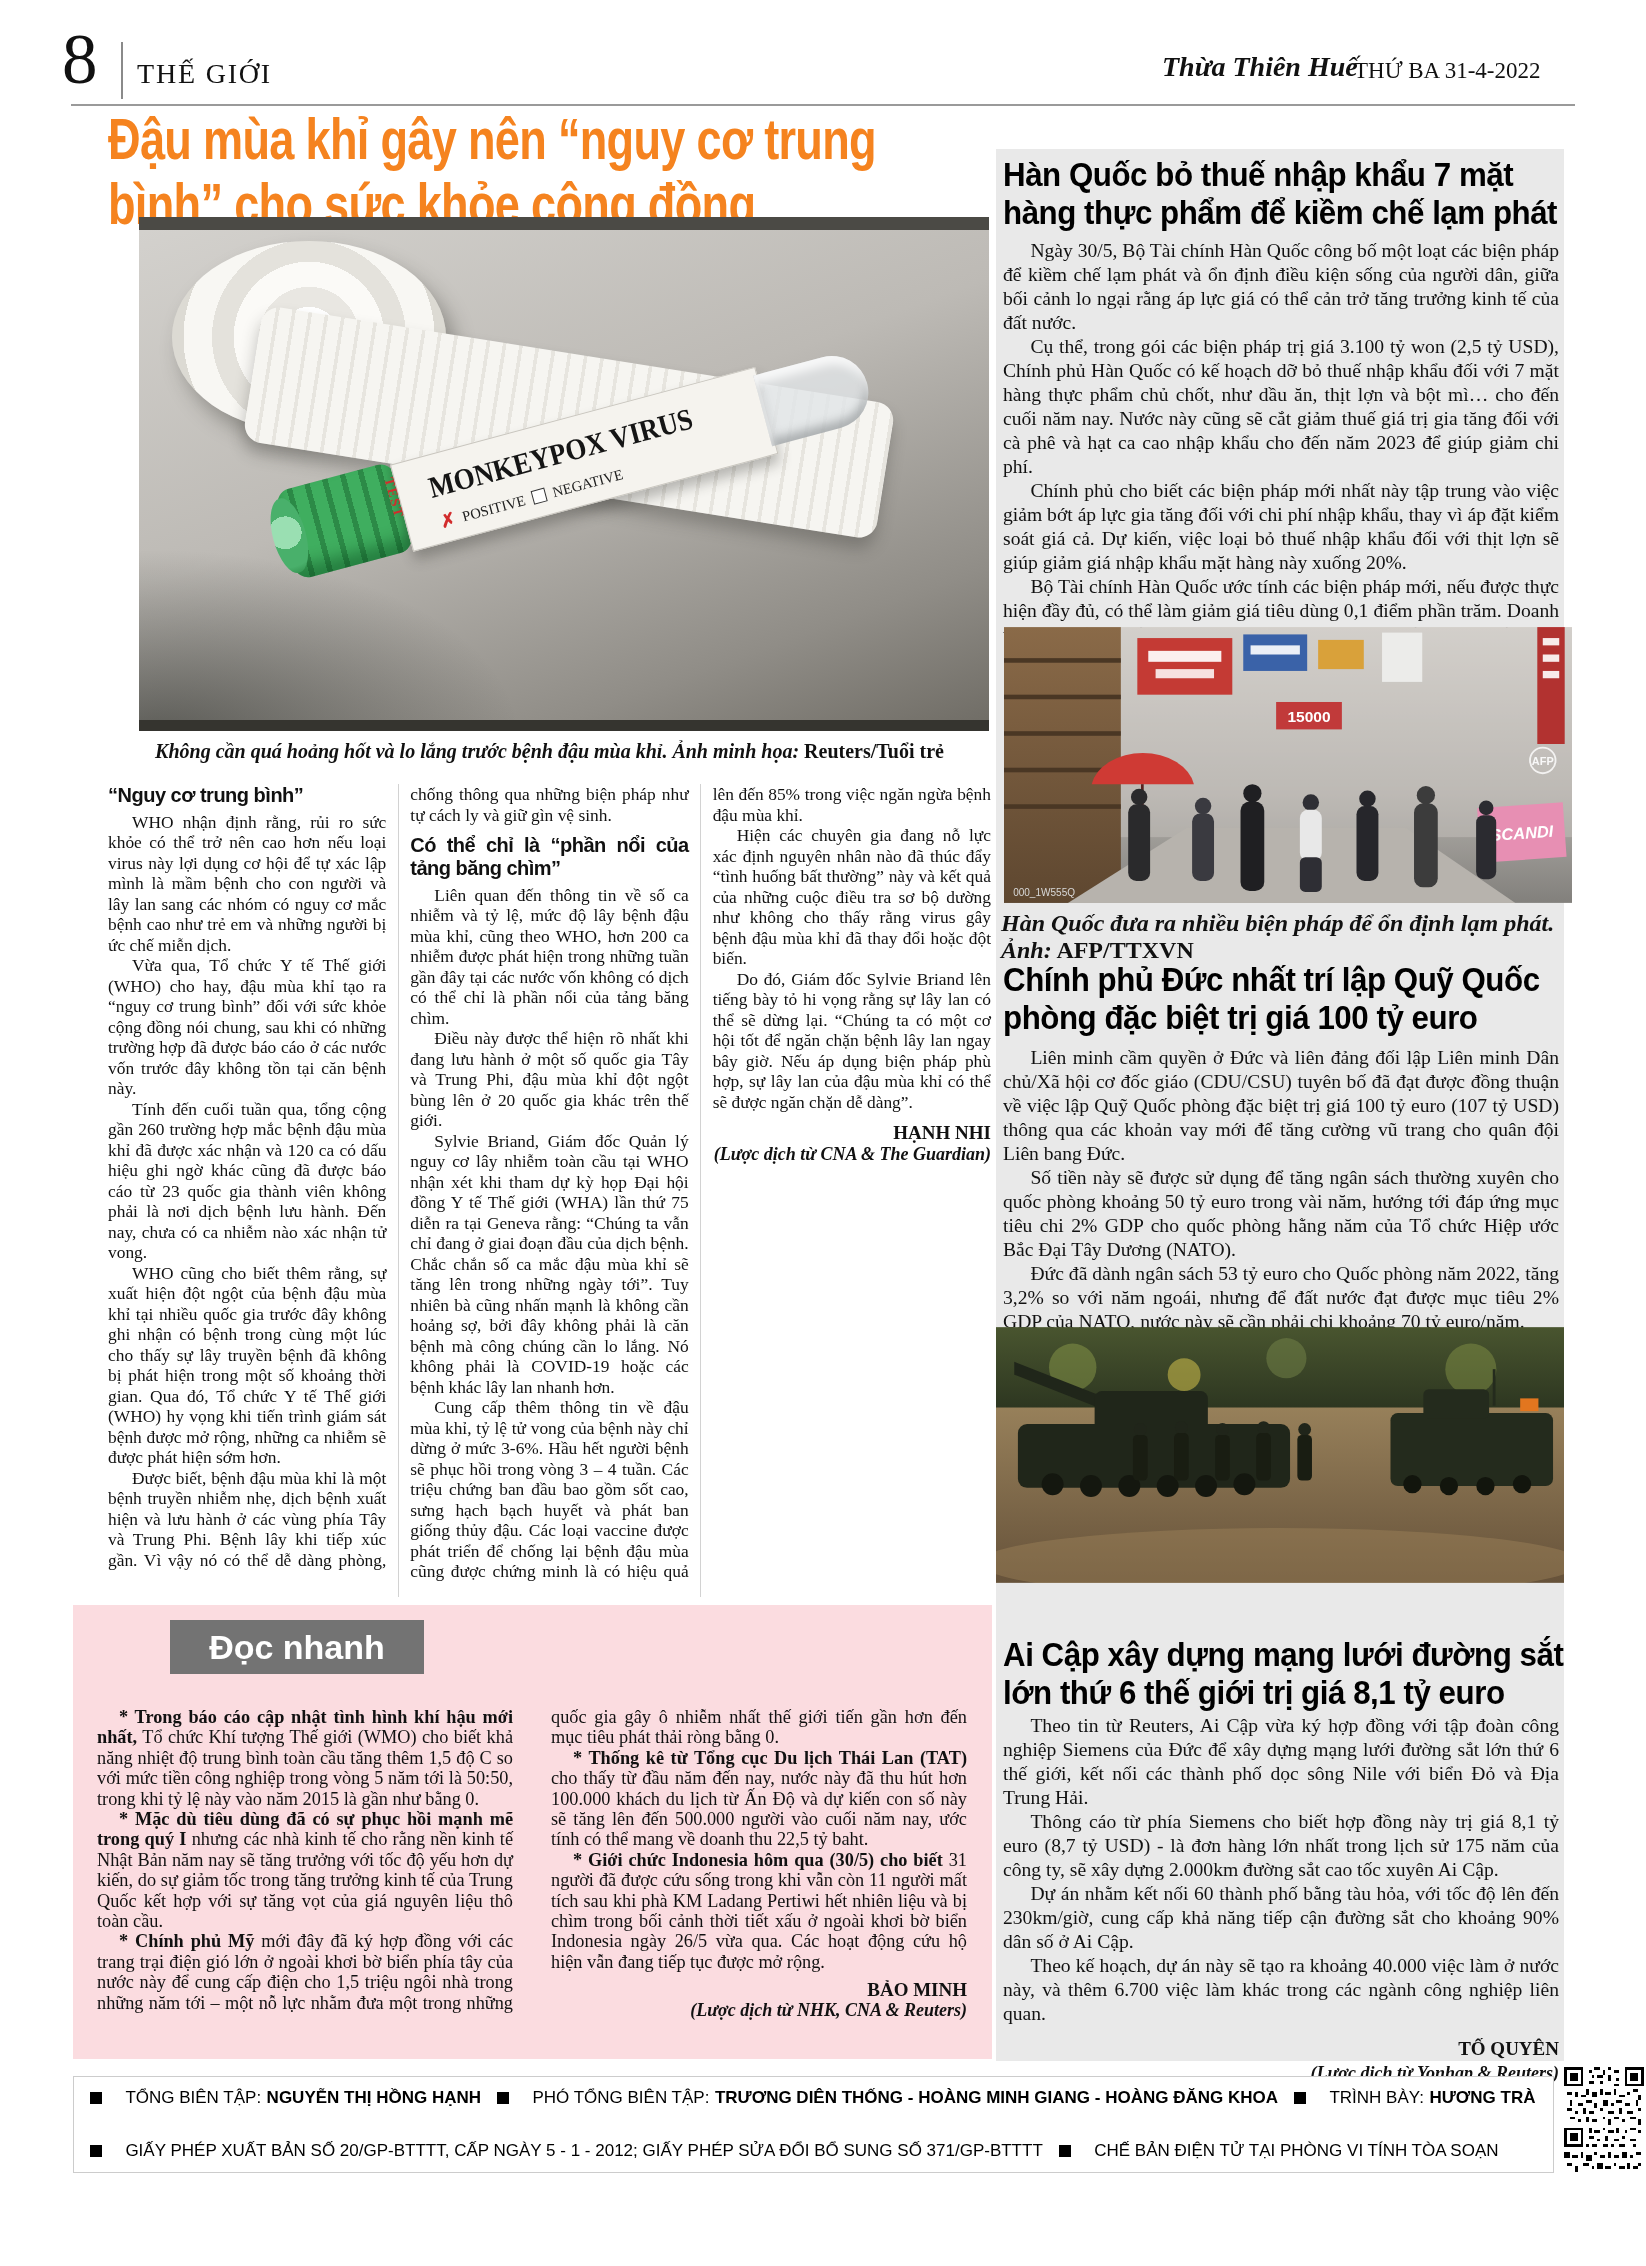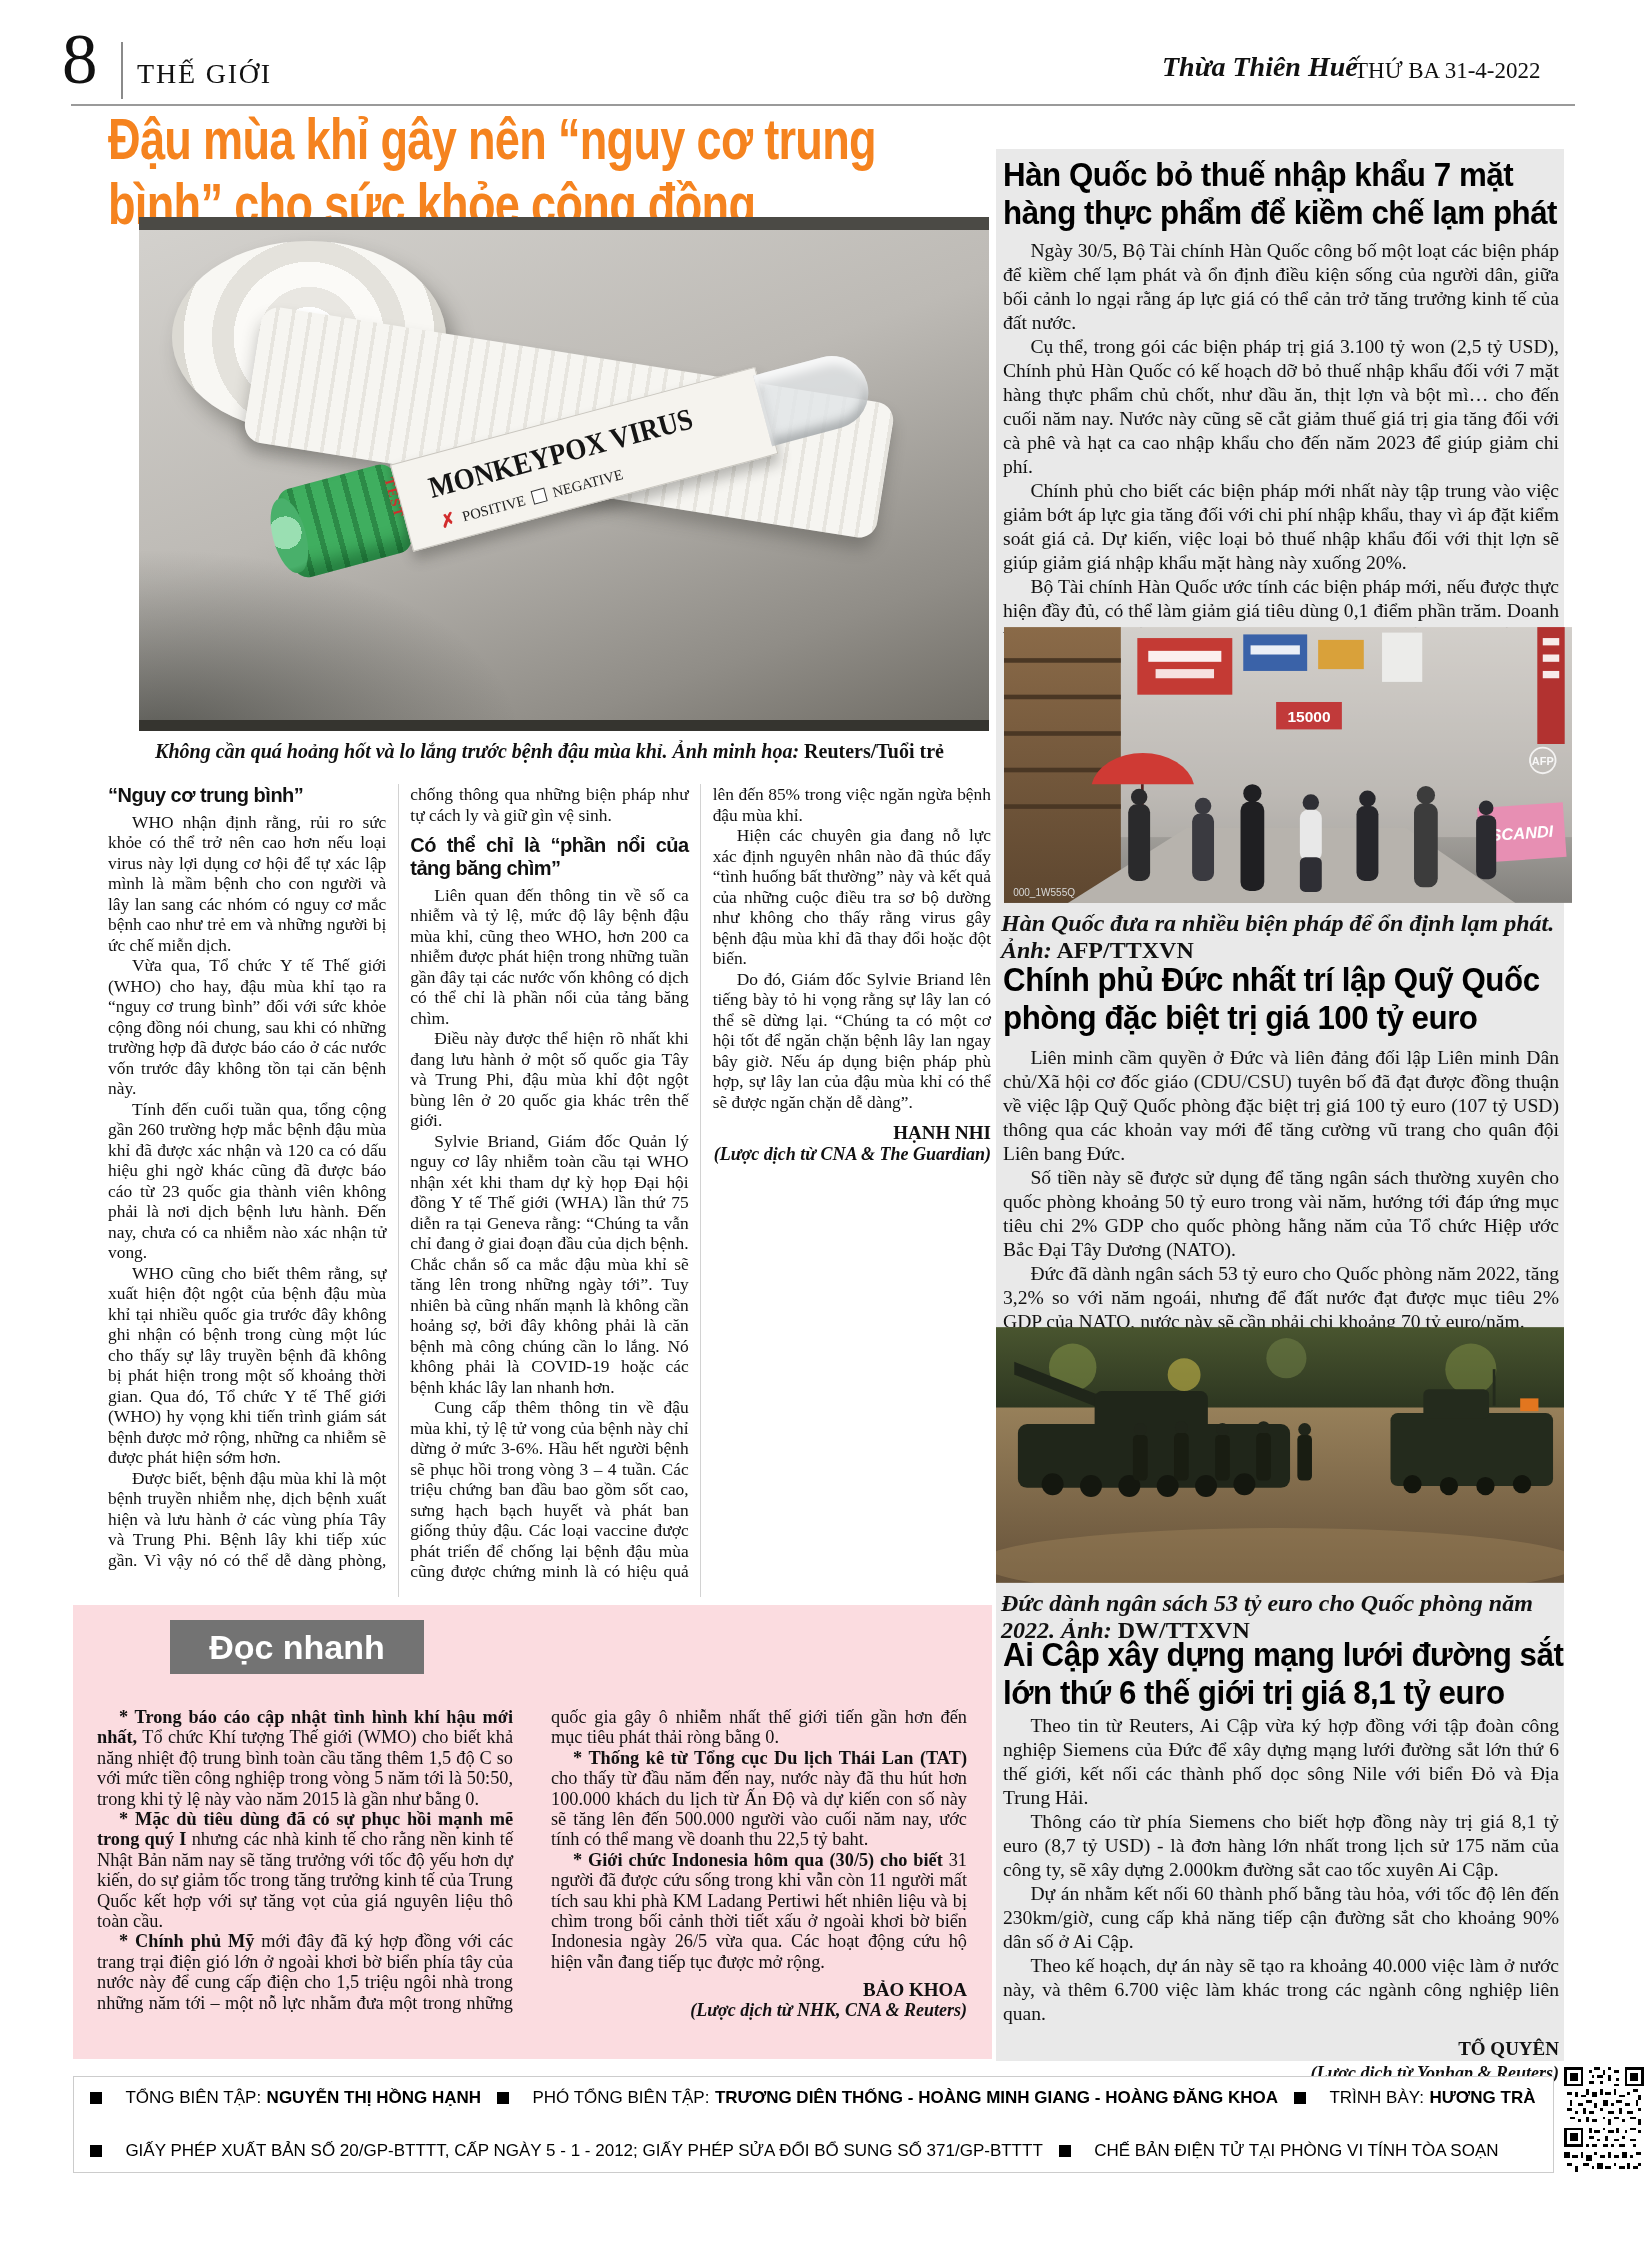--- a/index.html
+++ b/index.html
@@ -172,21 +172,21 @@
   </div>
 
   <div class="abs qr-box"></div>
   <div class="abs qr-title sans">Đọc nhanh</div>
   <div class="abs qr-text">
     <p><span class="lead">* Trong báo cáo cập nhật tình hình khí hậu mới nhất,</span><span> Tổ chức Khí tượng Thế giới (WMO) cho biết khả năng nhiệt độ trung bình toàn cầu tăng thêm 1,5 độ C so với mức tiền công nghiệp trong vòng 5 năm tới là 50:50, trong khi tỷ lệ này vào năm 2015 là gần như bằng 0.</span></p>
     <p><span class="lead">* Mặc dù tiêu dùng đã có sự phục hồi mạnh mẽ trong quý I</span><span> nhưng các nhà kinh tế cho rằng nền kinh tế Nhật Bản năm nay sẽ tăng trưởng với tốc độ yếu hơn dự kiến, do sự giảm tốc trong tăng trưởng kinh tế của Trung Quốc kết hợp với sự tăng vọt của giá nguyên liệu thô toàn cầu.</span></p>
     <p><span class="lead">* Chính phủ Mỹ</span><span> mới đây đã ký hợp đồng với các trang trại điện gió lớn ở ngoài khơi bờ biển phía tây của nước này để cung cấp điện cho 1,5 triệu ngôi nhà trong những năm tới – một nỗ lực nhằm đưa một trong những quốc gia gây ô nhiễm nhất thế giới tiến gần hơn đến mục tiêu phát thải ròng bằng 0.</span></p>
     <p><span class="lead">* Thống kê từ Tổng cục Du lịch Thái Lan (TAT)</span><span> cho thấy từ đầu năm đến nay, nước này đã thu hút hơn 100.000 khách du lịch từ Ấn Độ và dự kiến con số này sẽ tăng lên đến 500.000 người vào cuối năm nay, ước tính có thể mang về doanh thu 22,5 tỷ baht.</span></p>
     <p><span class="lead">* Giới chức Indonesia hôm qua (30/5) cho biết</span><span> 31 người đã được cứu sống trong khi vẫn còn 11 người mất tích sau khi phà KM Ladang Pertiwi hết nhiên liệu và bị chìm trong bối cảnh thời tiết xấu ở ngoài khơi bờ biển Indonesia ngày 26/5 vừa qua. Các hoạt động cứu hộ hiện vẫn đang tiếp tục được mở rộng.</span></p>
-    <p class="qr-byline">BẢO KHOA</p>
+    <p class="qr-byline">BẢO MINH</p>
     <p class="qr-credit">(Lược dịch từ NHK, CNA &amp; Reuters)</p>
   </div>
 
   <div class="abs r-title a1-title">Hàn Quốc bỏ thuế nhập khẩu 7 mặt hàng thực phẩm để kiềm chế lạm phát</div>
   <div class="abs r-body a1-body">
     <p>Ngày 30/5, Bộ Tài chính Hàn Quốc công bố một loạt các biện pháp để kiềm chế lạm phát và ổn định điều kiện sống của người dân, giữa bối cảnh lo ngại rằng áp lực giá có thể cản trở tăng trưởng kinh tế của đất nước.</p>
     <p>Cụ thể, trong gói các biện pháp trị giá 3.100 tỷ won (2,5 tỷ USD), Chính phủ Hàn Quốc có kế hoạch dỡ bỏ thuế nhập khẩu đối với 7 mặt hàng thực phẩm chủ chốt, như dầu ăn, thịt lợn và bột mì… cho đến cuối năm nay. Nước này cũng sẽ cắt giảm thuế giá trị gia tăng đối với cà phê và hạt ca cao nhập khẩu cho đến năm 2023 để giúp giảm chi phí.</p>
     <p>Chính phủ cho biết các biện pháp mới nhất này tập trung vào việc giảm bớt áp lực gia tăng đối với chi phí nhập khẩu, thay vì áp đặt kiểm soát giá cả. Dự kiến, việc loại bỏ thuế nhập khẩu đối với thịt lợn sẽ giúp giảm giá nhập khẩu mặt hàng này xuống 20%.</p>
     <p>Bộ Tài chính Hàn Quốc ước tính các biện pháp mới, nếu được thực hiện đầy đủ, có thể làm giảm giá tiêu dùng 0,1 điểm phần trăm. Doanh thu từ thuế dự kiến sẽ giảm khoảng 600 tỷ won do cắt giảm thuế quan.</p>
   </div>
@@ -317,23 +317,20 @@
           <rect x="195" y="116" width="16" height="52" rx="5" fill="#191d12"></rect>
         <circle cx="248" cy="112" r="7" fill="#20251a"></circle>
           <rect x="240" y="118" width="16" height="50" rx="5" fill="#191d12"></rect>
         <circle cx="293" cy="110" r="7" fill="#20251a"></circle>
           <rect x="285" y="116" width="16" height="52" rx="5" fill="#191d12"></rect>
         <circle cx="338" cy="112" r="7" fill="#20251a"></circle>
           <rect x="330" y="118" width="16" height="50" rx="5" fill="#191d12"></rect>
       </g>
       <ellipse cx="311" cy="258" rx="330" ry="38" fill="#ab8e60" opacity="0.35"></ellipse>
     </svg>
-  </div>
-  <div class="abs r-cap a2-caption">
-    <span>Đức dành ngân sách 53 tỷ euro cho Quốc phòng năm 2022. Ảnh:</span><span class="credit"> DW/TTXVN</span>
   </div>
 
   <div class="abs r-title a3-title">Ai Cập xây dựng mạng lưới đường sắt lớn thứ 6 thế giới trị giá 8,1 tỷ euro</div>
   <div class="abs r-body a3-body">
     <p>Theo tin từ Reuters, Ai Cập vừa ký hợp đồng với tập đoàn công nghiệp Siemens của Đức để xây dựng mạng lưới đường sắt lớn thứ 6 thế giới, kết nối các thành phố dọc sông Nile với biển Đỏ và Địa Trung Hải.</p>
     <p>Thông cáo từ phía Siemens cho biết hợp đồng này trị giá 8,1 tỷ euro (8,7 tỷ USD) - là đơn hàng lớn nhất trong lịch sử 175 năm của công ty, sẽ xây dựng 2.000km đường sắt cao tốc xuyên Ai Cập.</p>
     <p>Dự án nhằm kết nối 60 thành phố bằng tàu hỏa, với tốc độ lên đến 230km/giờ, cung cấp khả năng tiếp cận đường sắt cho khoảng 90% dân số ở Ai Cập.</p>
     <p>Theo kế hoạch, dự án này sẽ tạo ra khoảng 40.000 việc làm ở nước này, và thêm 6.700 việc làm khác trong các ngành công nghiệp liên quan.</p>
     <p class="byline">TỐ QUYÊN</p>
     <p class="credit-line">(Lược dịch từ Yonhap &amp; Reuters)</p>

